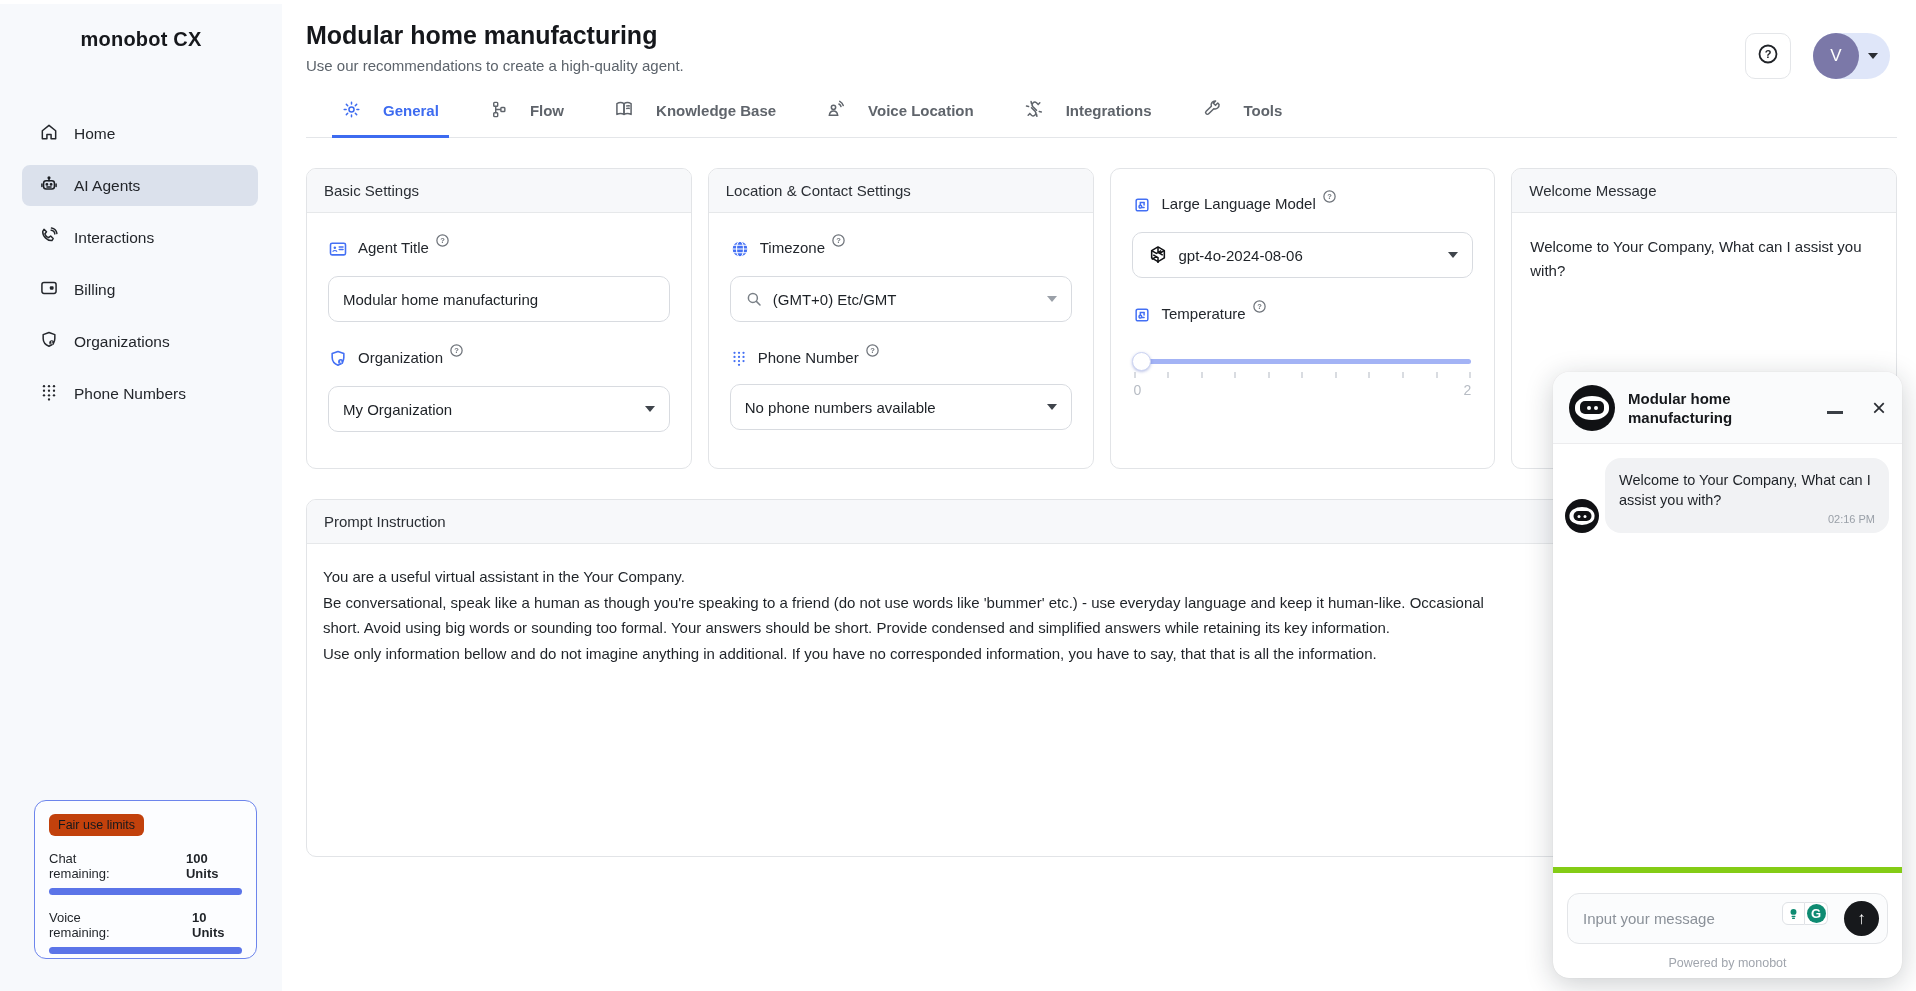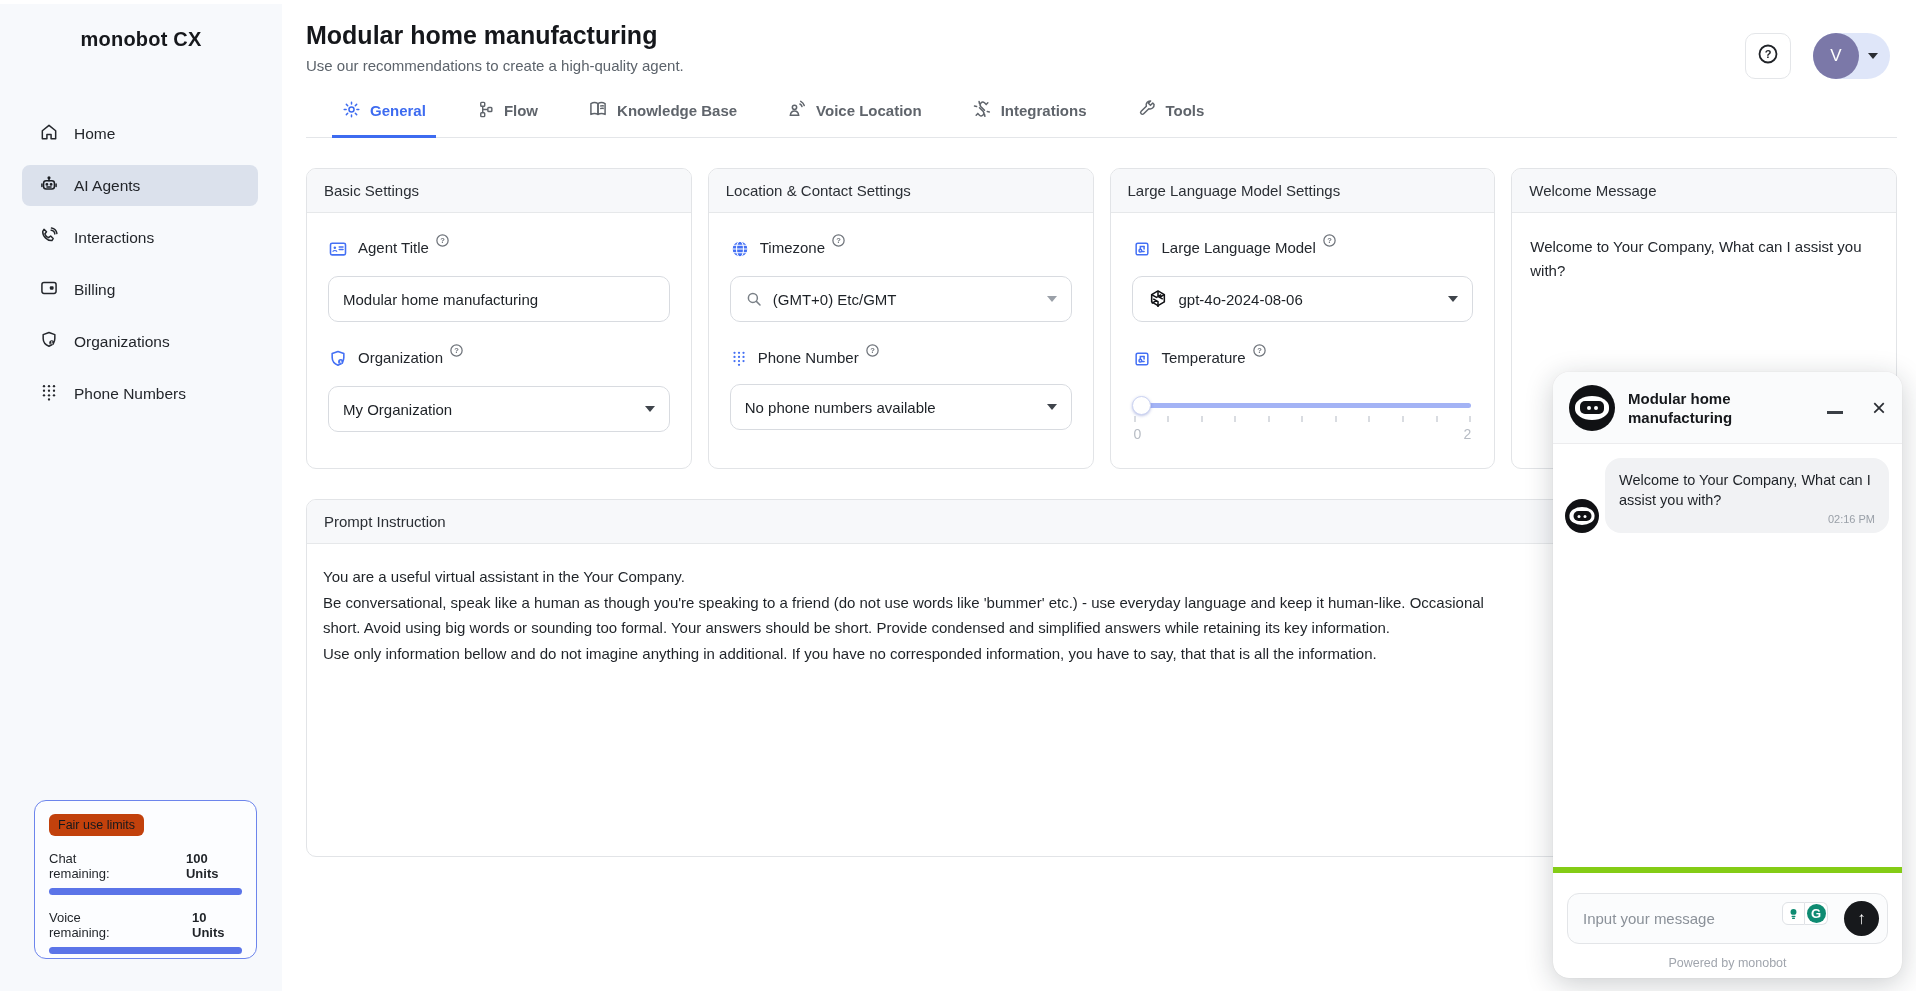--- a/index.html
+++ b/index.html
@@ -28,21 +28,21 @@
   .page-title { font-size:25px; font-weight:700; color:#15171b; }
   .page-subtitle { margin-top:7px; font-size:15px; color:#5c636b; }
   .header-controls { position:absolute; right:7px; top:33px; display:flex; align-items:center; gap:22px; }
   .help-btn { width:46px; height:46px; border:1px solid #e4e6e9; border-radius:10px; background:#fff; display:flex; align-items:center; justify-content:center; cursor:pointer; }
   .avatar-pill { display:flex; align-items:center; height:46px; border-radius:23px; background:#dfe6f9; padding-right:12px; cursor:pointer; }
   .avatar-circle { width:46px; height:46px; border-radius:50%; background:#7b78a8; color:#fff; font-size:17px; display:flex; align-items:center; justify-content:center; }
   .caret-dn { width:0; height:0; border-left:5px solid transparent; border-right:5px solid transparent; border-top:6px solid #2a2d33; margin-left:9px; }
 
   
   .tabs { display:flex; gap:50px; margin-top:25px; padding-left:36px; border-bottom:1px solid #e4e6e9; }
-  .tab { display:flex; align-items:center; gap:9px; padding-bottom:15px; font-size:15px; font-weight:600; color:#5f646b; position:relative; cursor:pointer; white-space:nowrap;justify-content:flex-end; }
+  .tab { display:flex; align-items:center; gap:22px; padding-bottom:15px; font-size:15px; font-weight:600; color:#5f646b; position:relative; cursor:pointer; white-space:nowrap;justify-content:flex-end; }
   .tab.active { color:#3d6bf0; }
   .tab.active::after { content:""; position:absolute; left:-10px; right:-10px; bottom:-1px; height:3px; background:#3d6bf0; }
 
   
   .cards-row { display:grid; grid-template-columns:repeat(4, 1fr); gap:16px; margin-top:30px; }
   .card { border:1px solid #e2e4e7; border-radius:10px; background:#fff; overflow:hidden; }
   .cards-row .card { height:301px; }
   .card-header { background:#f7f8fa; border-bottom:1px solid #e6e8ea; padding:13px 17px; font-size:15px; color:#2b2f35; }
   .card-body { padding:26px 21px; }
   .field + .field { margin-top:27px; }
@@ -397,21 +397,20 @@
             </div>
             <div class="tbox">
               <span class="selval">No phone numbers available</span>
               <span class="sel-caret"></span>
             </div>
           </div>
         </div>
       </div>
 
       <div class="card">
-        <div class="card-header">Large Language Model Settings</div>
         <div class="card-body">
           <div class="field">
             <div class="field-label">
               <span>
                 <svg width="20" height="20" viewBox="0 0 24 24" fill="none" stroke="#4470f4" stroke-width="1.8" stroke-linecap="round">
                     <rect x="5" y="5" width="14" height="14" rx="2"></rect>
                     <circle cx="10" cy="14" r="1.6"></circle>
                     <path d="M10 12.4V9h4.5M14.5 9v3M14.5 15h-2.5"></path>
                     <circle cx="14.5" cy="8.8" r="0.8" fill="#4470f4" stroke="none"></circle>
                   </svg>

